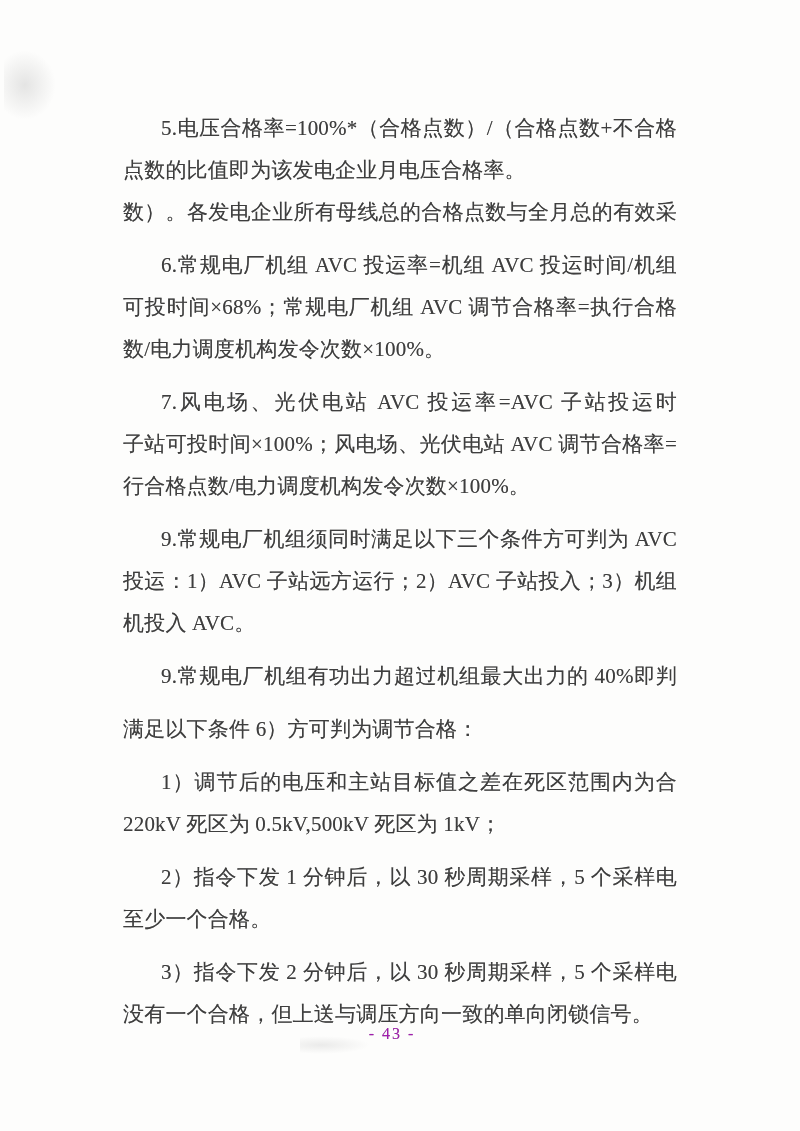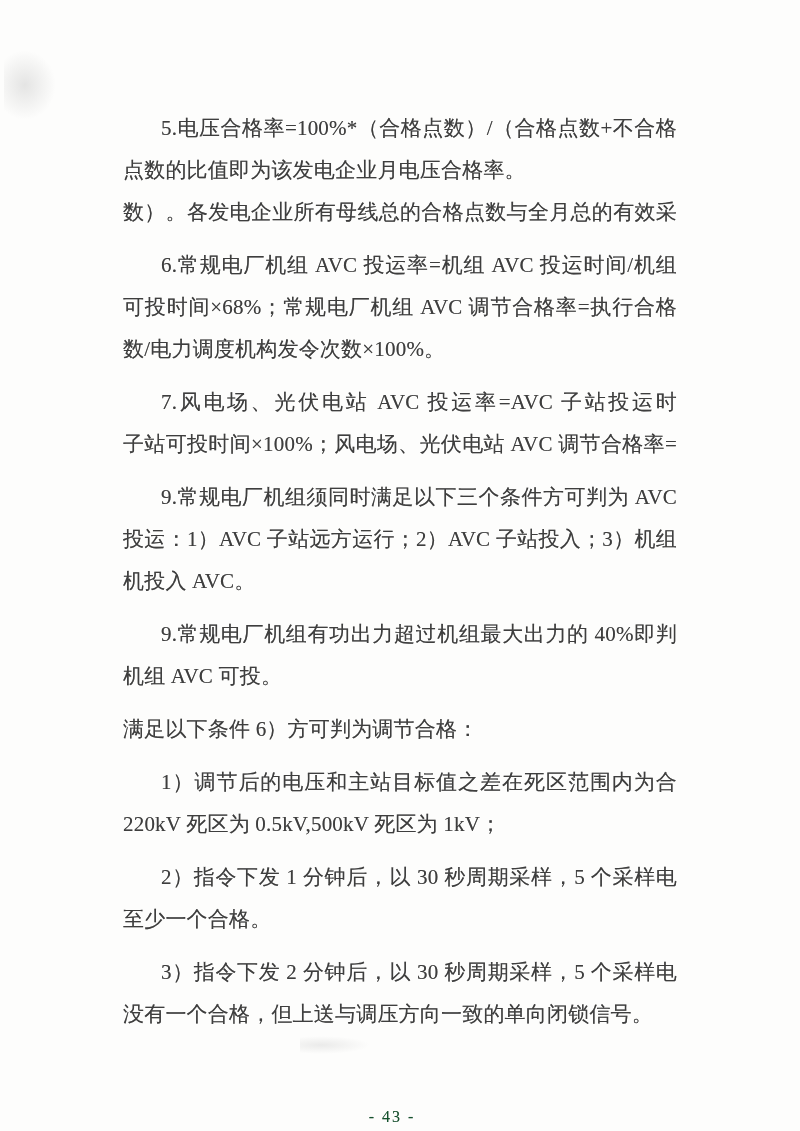--- a/index.html
+++ b/index.html
@@ -47,27 +47,27 @@
   }
   .line.fill {
     text-align: justify;
     text-align-last: justify;
   }
   .line.indent {
     text-indent: 38px;
   }
   .footer {
     position: absolute;
-    top: 1108px;
+    top: 1025px;
     left: 0;
     width: 784px;
     text-align: center;
     font-size: 16px;
     letter-spacing: 2px;
-    color: #14532d;
+    color: #a21caf;
     text-shadow: 0 0 0.5px rgba(80,80,80,0.5);
   }
 </style>
 </head>
 <body>
 
 <div class="page">
   <div class="artifact a1"></div>
   <div class="artifact a2"></div>
   <div class="doc-body" id="doc-body">
@@ -77,29 +77,29 @@
         <div class="line fill">数）。各发电企业所有母线总的合格点数与全月总的有效采样</div>
       </div>
       <div class="para">
         <div class="line indent fill">6.常规电厂机组 AVC 投运率=机组 AVC 投运时间/机组 AVC</div>
         <div class="line fill">可投时间×68%；常规电厂机组 AVC 调节合格率=执行合格点</div>
         <div class="line">数/电力调度机构发令次数×100%。</div>
       </div>
       <div class="para">
         <div class="line indent fill">7.风电场、光伏电站 AVC 投运率=AVC 子站投运时间/AVC</div>
         <div class="line fill">子站可投时间×100%；风电场、光伏电站 AVC 调节合格率=执</div>
+        <div class="line">行合格点数/电力调度机构发令次数×100%。</div>
       </div>
       <div class="para">
         <div class="line indent fill">9.常规电厂机组须同时满足以下三个条件方可判为 AVC</div>
         <div class="line fill">投运：1）AVC 子站远方运行；2）AVC 子站投入；3）机组下位</div>
         <div class="line">机投入 AVC。</div>
       </div>
       <div class="para">
         <div class="line indent fill">9.常规电厂机组有功出力超过机组最大出力的 40%即判</div>
-        <div class="line">机组 AVC 可投。</div>
       </div>
       <div class="para">
         <div class="line">满足以下条件 6）方可判为调节合格：</div>
       </div>
       <div class="para">
         <div class="line indent fill">1）调节后的电压和主站目标值之差在死区范围内为合格，</div>
         <div class="line">220kV 死区为 0.5kV,500kV 死区为 1kV；</div>
       </div>
       <div class="para">
         <div class="line indent fill">2）指令下发 1 分钟后，以 30 秒周期采样，5 个采样电压</div>

